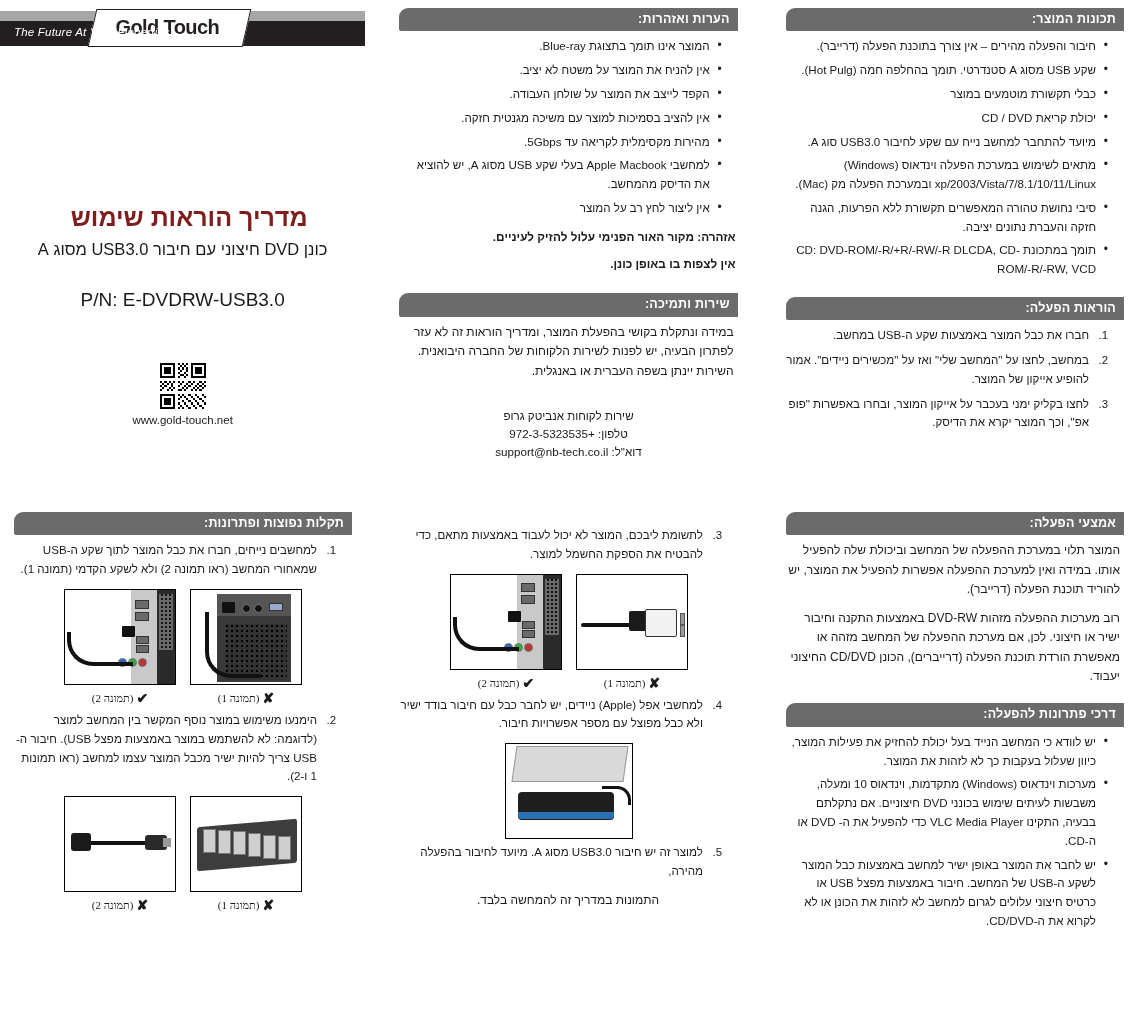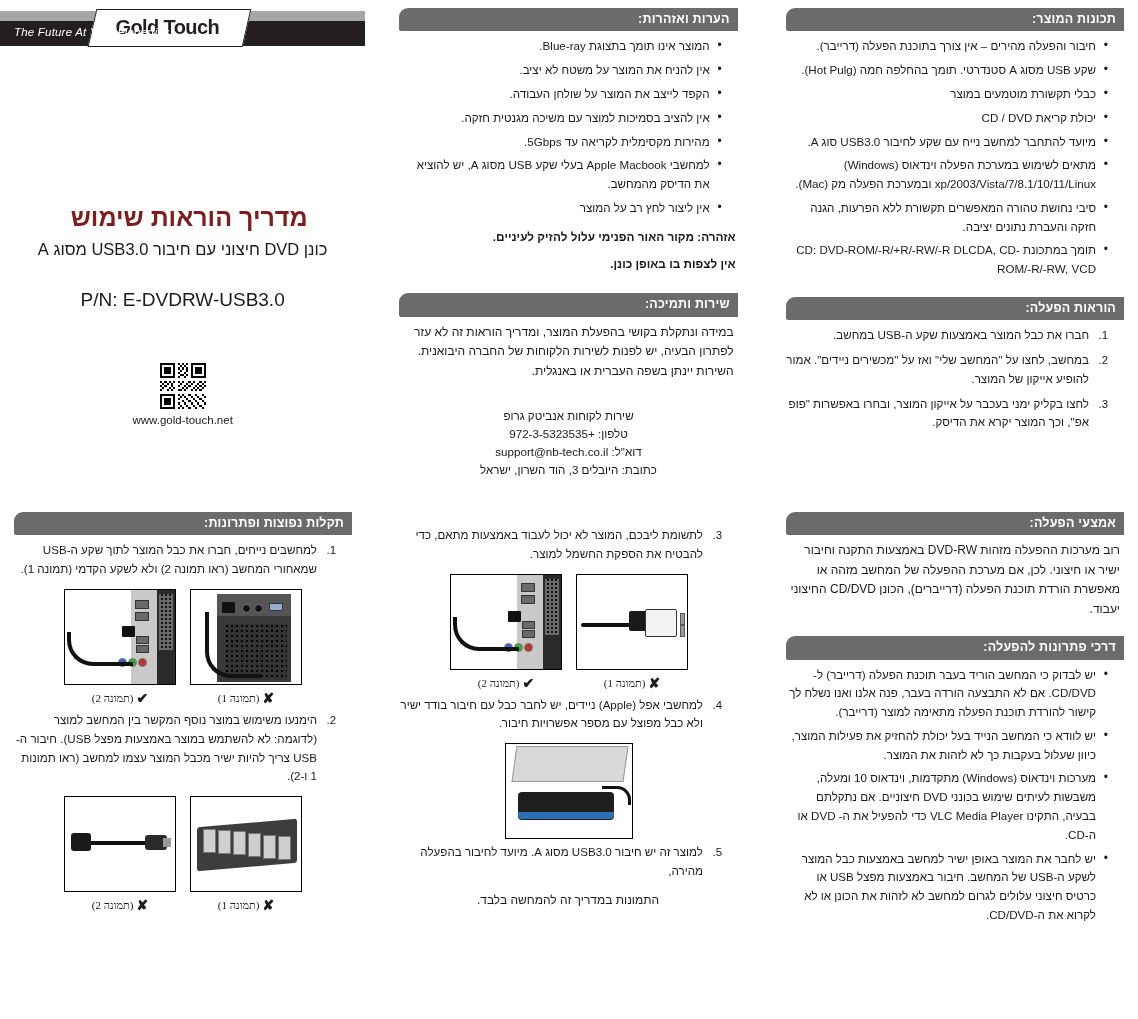--- a/index.html
+++ b/index.html
@@ -328,21 +328,20 @@
         <div class="warn">אין לצפות בו באופן כונן.</div>
 
         <div class="sp20"></div>
         <div class="sec-head">שירות ותמיכה:</div>
         <p class="para">במידה ונתקלת בקושי בהפעלת המוצר, ומדריך הוראות זה לא עזר לפתרון הבעיה, יש לפנות לשירות הלקוחות של החברה היבואנית. השירות יינתן בשפה העברית או באנגלית.</p>
 
         <div class="contact">
           <div>שירות לקוחות אנביטק גרופ</div>
           <div>טלפון: +972-3-5323535</div>
           <div>דוא"ל: support@nb-tech.co.il</div>
-          <div>כתובת: היובלים 3, הוד השרון, ישראל</div>
         </div>
       </div>
 
       <div class="col">
         <div class="sp8"></div>
         <div class="sec-head">תכונות המוצר:</div>
         <ul class="blist">
           <li>חיבור והפעלה מהירים – אין צורך בתוכנת הפעלה (דרייבר).</li>
           <li>שקע USB מסוג A סטנדרטי. תומך בהחלפה חמה (Hot Pulg).</li>
           <li>כבלי תקשורת מוטמעים במוצר</li>
@@ -502,26 +501,26 @@
 
         <ol class="nlist" style="counter-reset:n 4;">
           <li>למוצר זה יש חיבור USB3.0 מסוג A. מיועד לחיבור בהפעלה מהירה,</li>
         </ol>
         <p class="para" style="text-align:center;">התמונות במדריך זה להמחשה בלבד.</p>
       </div>
 
       <div class="col">
         <div class="sp14"></div>
         <div class="sec-head">אמצעי הפעלה:</div>
+        <p class="para">המוצר תלוי במערכת ההפעלה של המחשב וביכולת שלה להפעיל אותו. במידה ואין למערכת ההפעלה אפשרות להפעיל את המוצר, יש להוריד תוכנת הפעלה (דרייבר).</p>
         <p class="para">רוב מערכות ההפעלה מזהות DVD-RW באמצעות התקנה וחיבור ישיר או חיצוני. לכן, אם מערכת ההפעלה של המחשב מזהה או מאפשרת הורדת תוכנת הפעלה (דרייברים), הכונן CD/DVD החיצוני יעבוד.</p>
 
         <div class="sp8"></div>
         <div class="sec-head">דרכי פתרונות להפעלה:</div>
         <ul class="blist">
-          <li>יש לבדוק כי המחשב הוריד בעבר תוכנת הפעלה (דרייבר) ל-CD/DVD. אם לא התבצעה הורדה בעבר, פנה אלנו ואנו נשלח לך קישור להורדת תוכנת הפעלה מתאימה למוצר (דרייבר).</li>
           <li>יש לוודא כי המחשב הנייד בעל יכולת להחזיק את פעילות המוצר, כיוון שעלול בעקבות כך לא לזהות את המוצר.</li>
           <li>מערכות וינדאוס (Windows) מתקדמות, וינדאוס 10 ומעלה, משבשות לעיתים שימוש בכונני DVD חיצוניים. אם נתקלתם בבעיה, התקינו VLC Media Player כדי להפעיל את ה- DVD או ה-CD.</li>
           <li>יש לחבר את המוצר באופן ישיר למחשב באמצעות כבל המוצר לשקע ה-USB של המחשב. חיבור באמצעות מפצל USB או כרטיס חיצוני עלולים לגרום למחשב לא לזהות את הכונן או לא לקרוא את ה-CD/DVD.</li>
         </ul>
       </div>
 
     </div>
   </div>
 
 </div>

